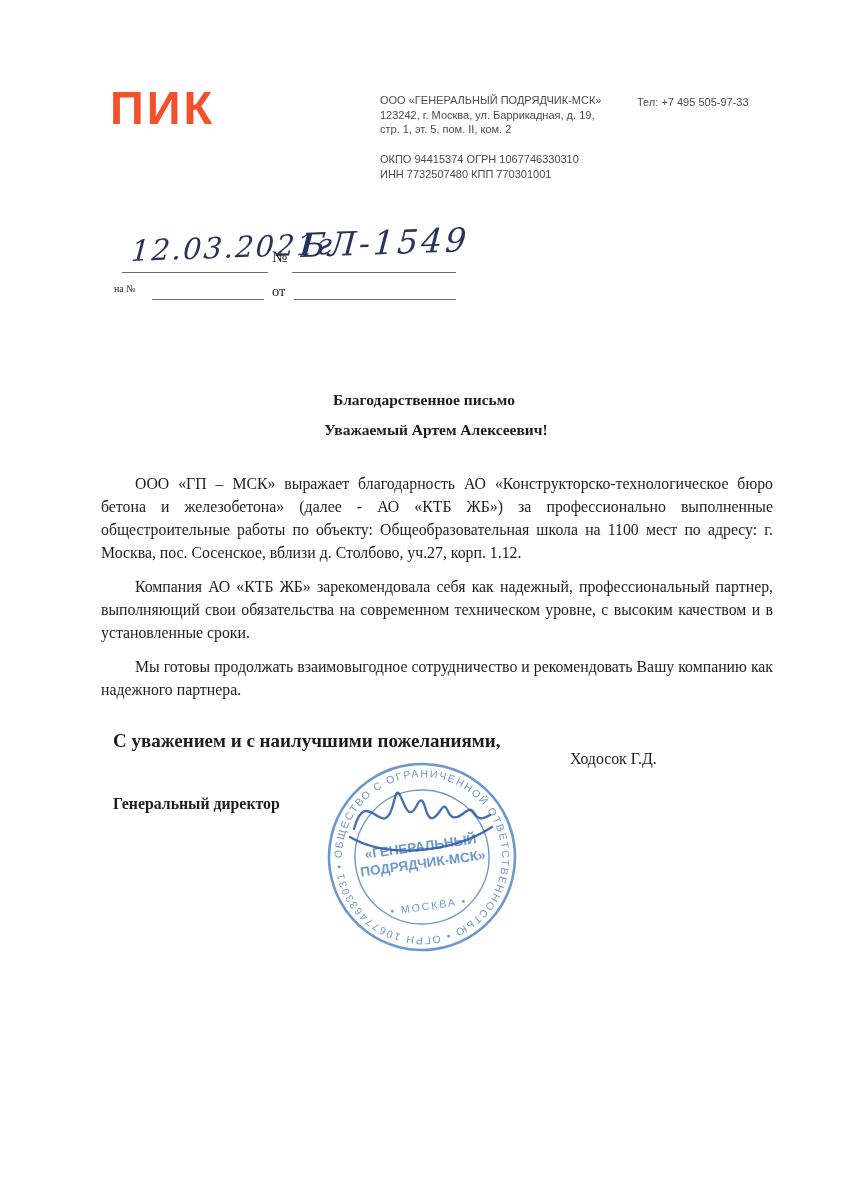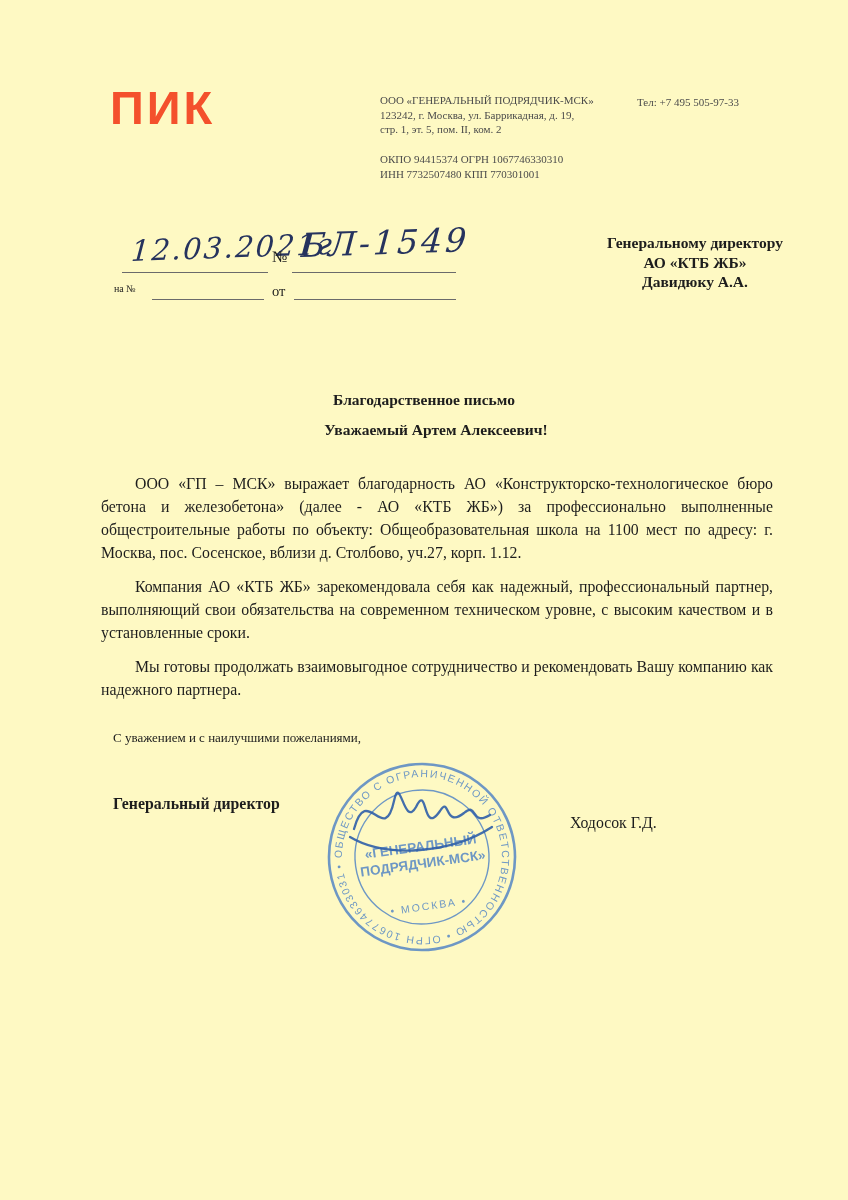--- a/index.html
+++ b/index.html
@@ -1,35 +1,35 @@
 <!DOCTYPE html>
 <html><head>
 <meta charset="utf-8">
 <style>
   html,body { margin:0; padding:0; background:#e8e8e8; }
   .page {
     position: relative;
     width: 848px; height: 1200px;
     margin: 0 auto;
-    background: #fef9c3;
+    background: #ffffff;
     font-family: "Liberation Serif", serif;
     color: #1d1d1d;
     overflow: hidden;
   }
   .abs { position: absolute; }
 
   
   .logo {
     left: 110px; top: 80px;
     font-family: "Liberation Sans", sans-serif;
     font-weight: bold; font-size: 47px; letter-spacing: 3px;
     color: #f4502c;
   }
   .org-block, .reg-block, .phone {
-    font-family: Liberation Serif, serif;
+    font-family: Liberation Sans, sans-serif;
     font-size: 11px; line-height: 14.5px; color: #4b4b4b;
   }
   .org-block { left: 380px; top: 93px; width: 250px; }
   .reg-block { left: 380px; top: 152px; width: 250px; }
   .phone     { left: 637px; top: 95px;  width: 180px; }
 
   
   .handwriting {
     font-family: "DejaVu Serif", serif;
     font-style: italic;
@@ -68,23 +68,23 @@
 
   
   .body-text { left: 85px; top: 472px; width: 688px; font-size: 15.8px; }
   .body-text p {
     margin: 0 0 11px 16px;
     text-indent: 34px;
     line-height: 23px;
     text-align: justify;
   }
 
-  .closing  { left: 113px; top: 730px; font-size: 13px; }
+  .closing  { left: 113px; top: 730px; font-size: 19px; font-weight: bold; }
   .position { left: 113px; top: 795px; font-size: 15.8px; font-weight: bold; }
-  .signer   { left: 570px; top: 814px; font-size: 15.8px; }
+  .signer   { left: 570px; top: 750px; font-size: 15.8px; }
 
   
   .stamp-wrap { left: 292px; top: 727px; width: 260px; height: 260px; }
 </style>
 </head>
 <body>
 
 <div class="page">
 
   <div class="abs logo">ПИК</div>
@@ -106,25 +106,20 @@
   <div class="abs rule rule-date"></div>
   <div class="abs num-sign">№</div>
   <div class="abs handwriting hw-number">БЛ-1549</div>
   <div class="abs rule rule-number"></div>
 
   <div class="abs ref2-na">на №</div>
   <div class="abs rule rule-na"></div>
   <div class="abs ref2-ot">от</div>
   <div class="abs rule rule-ot"></div>
 
-  <div class="abs recipient">
-    <div>Генеральному директору</div>
-    <div>АО «КТБ ЖБ»</div>
-    <div>Давидюку А.А.</div>
-  </div>
 
   <div class="abs doc-title">Благодарственное письмо</div>
   <div class="abs salutation">Уважаемый Артем Алексеевич!</div>
 
   <div class="abs body-text">
     <p>ООО «ГП – МСК»  выражает благодарность АО «Конструкторско-технологическое бюро бетона и железобетона» (далее - АО «КТБ ЖБ») за профессионально выполненные общестроительные работы по объекту: Общеобразовательная школа на 1100 мест по адресу: г. Москва, пос. Сосенское, вблизи д. Столбово, уч.27, корп. 1.12.</p>
     <p>Компания АО «КТБ ЖБ» зарекомендовала себя как надежный, профессиональный партнер, выполняющий свои обязательства на современном техническом уровне, с высоким качеством и в установленные сроки.</p>
     <p>Мы готовы продолжать взаимовыгодное сотрудничество и рекомендовать Вашу компанию как надежного партнера.</p>
   </div>
 

